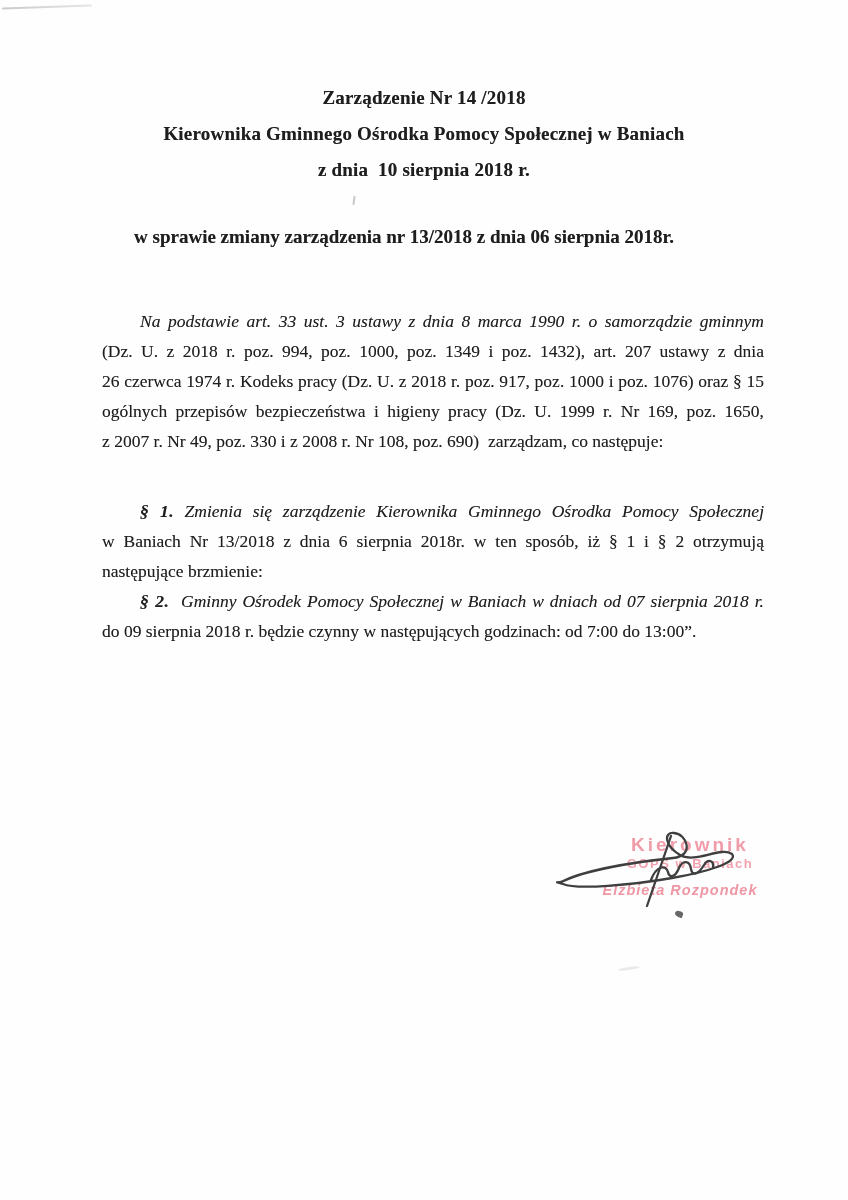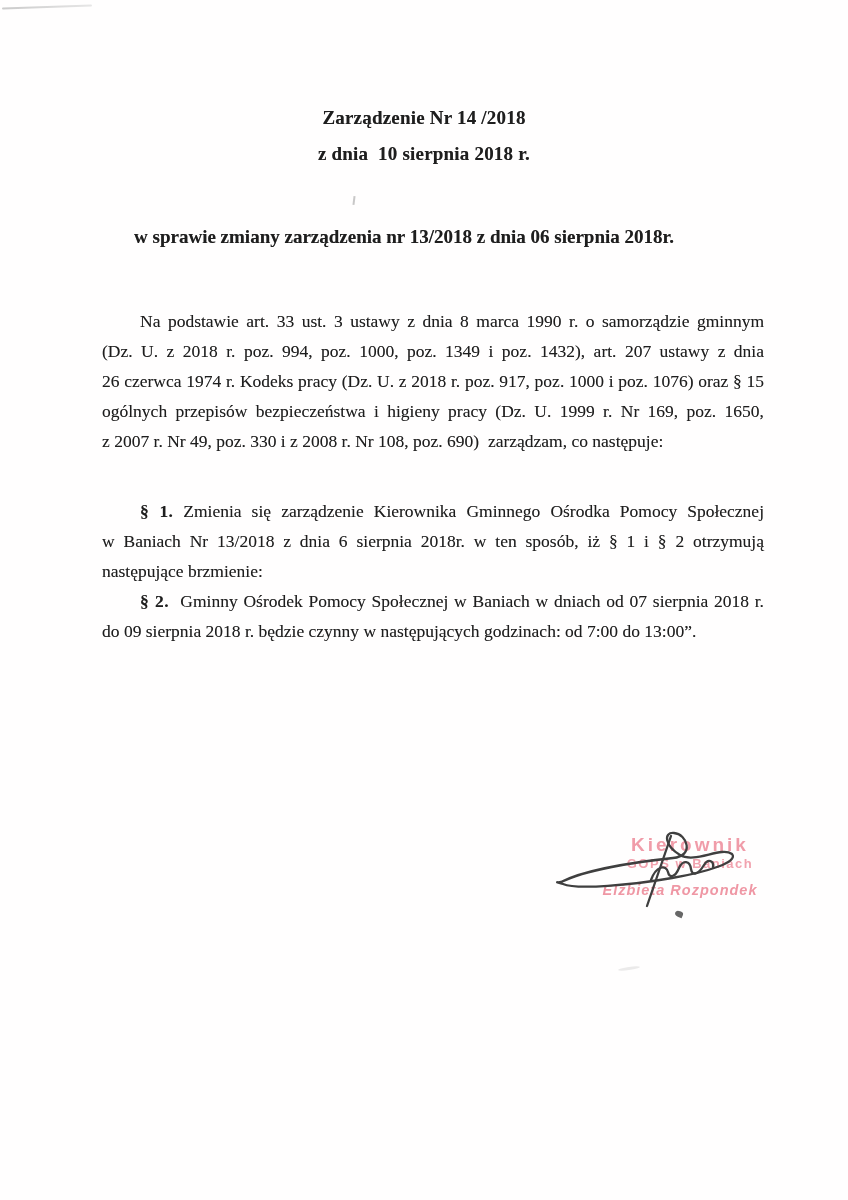--- a/index.html
+++ b/index.html
@@ -12,34 +12,34 @@
     background:linear-gradient(to right,#b9b9b9,#dedede); transform:rotate(-2deg);
     border-radius:2px; opacity:.75; }
   .scan-mark-small { position:absolute; left:353px; top:196px; width:2px; height:9px;
     background:#9b9b9b; opacity:.55; transform:rotate(7deg); }
   .scan-speck { position:absolute; left:675px; top:911px; width:8px; height:6px;
     background:#4c4c4c; border-radius:60% 40% 10% 60%; transform:rotate(24deg); opacity:.85; }
   .scan-faint-squiggle { position:absolute; left:618px; top:967px; width:22px; height:3px;
     background:#bdbdbd; border-radius:50%; transform:rotate(-8deg); opacity:.3; }
 
   
-  .title-block { position:absolute; top:100px; left:0; width:848px; text-align:center;
+  .title-block { position:absolute; top:80px; left:0; width:848px; text-align:center;
     font-weight:bold; font-size:19px; line-height:36px; letter-spacing:.2px;
     text-shadow:0 0 .6px rgba(25,25,25,.5); }
   .subject-line { position:absolute; top:222px; left:0; width:808px; text-align:center;
     font-weight:bold; font-size:19px; line-height:30px;
     text-shadow:0 0 .6px rgba(25,25,25,.5); }
 
   
   .body-text { position:absolute; top:306px; left:102px; width:662px;
     font-size:17.5px; line-height:30px; text-shadow:0 0 .6px rgba(25,25,25,.4); }
   .para.space { margin-top:40px; }
   .line { text-align:justify; text-align-last:justify; }
   .line.last { text-align-last:left; }
-  .line.first { text-indent:38px; }
+  .line.first { text-indent:38px;font-style:italic; }
   .line b { letter-spacing:.3px; }
 
   
   .signature-block { position:absolute; left:535px; top:818px; width:310px; height:160px; }
   .stamp { position:absolute; left:0; top:0; width:310px; text-align:center;
     font-family:"Liberation Sans", sans-serif; color:var(--stamp-pink,#ee8c9b); }
   .stamp-role { position:absolute; left:0; top:16px; width:310px; font-size:19px;
     letter-spacing:3px; font-weight:bold; opacity:.85; }
   .stamp-org { position:absolute; left:0; top:38px; width:310px; font-size:13px;
     letter-spacing:1.5px; font-weight:bold; opacity:.8; }
@@ -50,20 +50,21 @@
 </head>
 <body>
 
 <div class="page" style="color: rgb(30, 30, 30);">
 
   <div class="scan-topline"></div>
   <div class="scan-mark-small"></div>
 
   <div class="title-block">
     <div>Zarządzenie Nr 14 /2018</div>
+    <div>Kierownika Gminnego Ośrodka Pomocy Społecznej w Baniach</div>
     <div>z dnia&nbsp; 10 sierpnia 2018 r.</div>
   </div>
 
   <div class="subject-line">w sprawie zmiany zarządzenia nr 13/2018 z dnia 06 sierpnia 2018r.</div>
 
   <div class="body-text">
       <div class="para">
         <div class="line first">Na podstawie art. 33 ust. 3 ustawy z dnia 8 marca 1990 r. o samorządzie gminnym</div>
         <div class="line">(Dz. U. z 2018 r. poz. 994, poz. 1000, poz. 1349 i poz. 1432), art. 207 ustawy z dnia</div>
         <div class="line">26 czerwca 1974 r. Kodeks pracy (Dz. U. z 2018 r. poz. 917, poz. 1000 i poz. 1076) oraz § 15</div>

